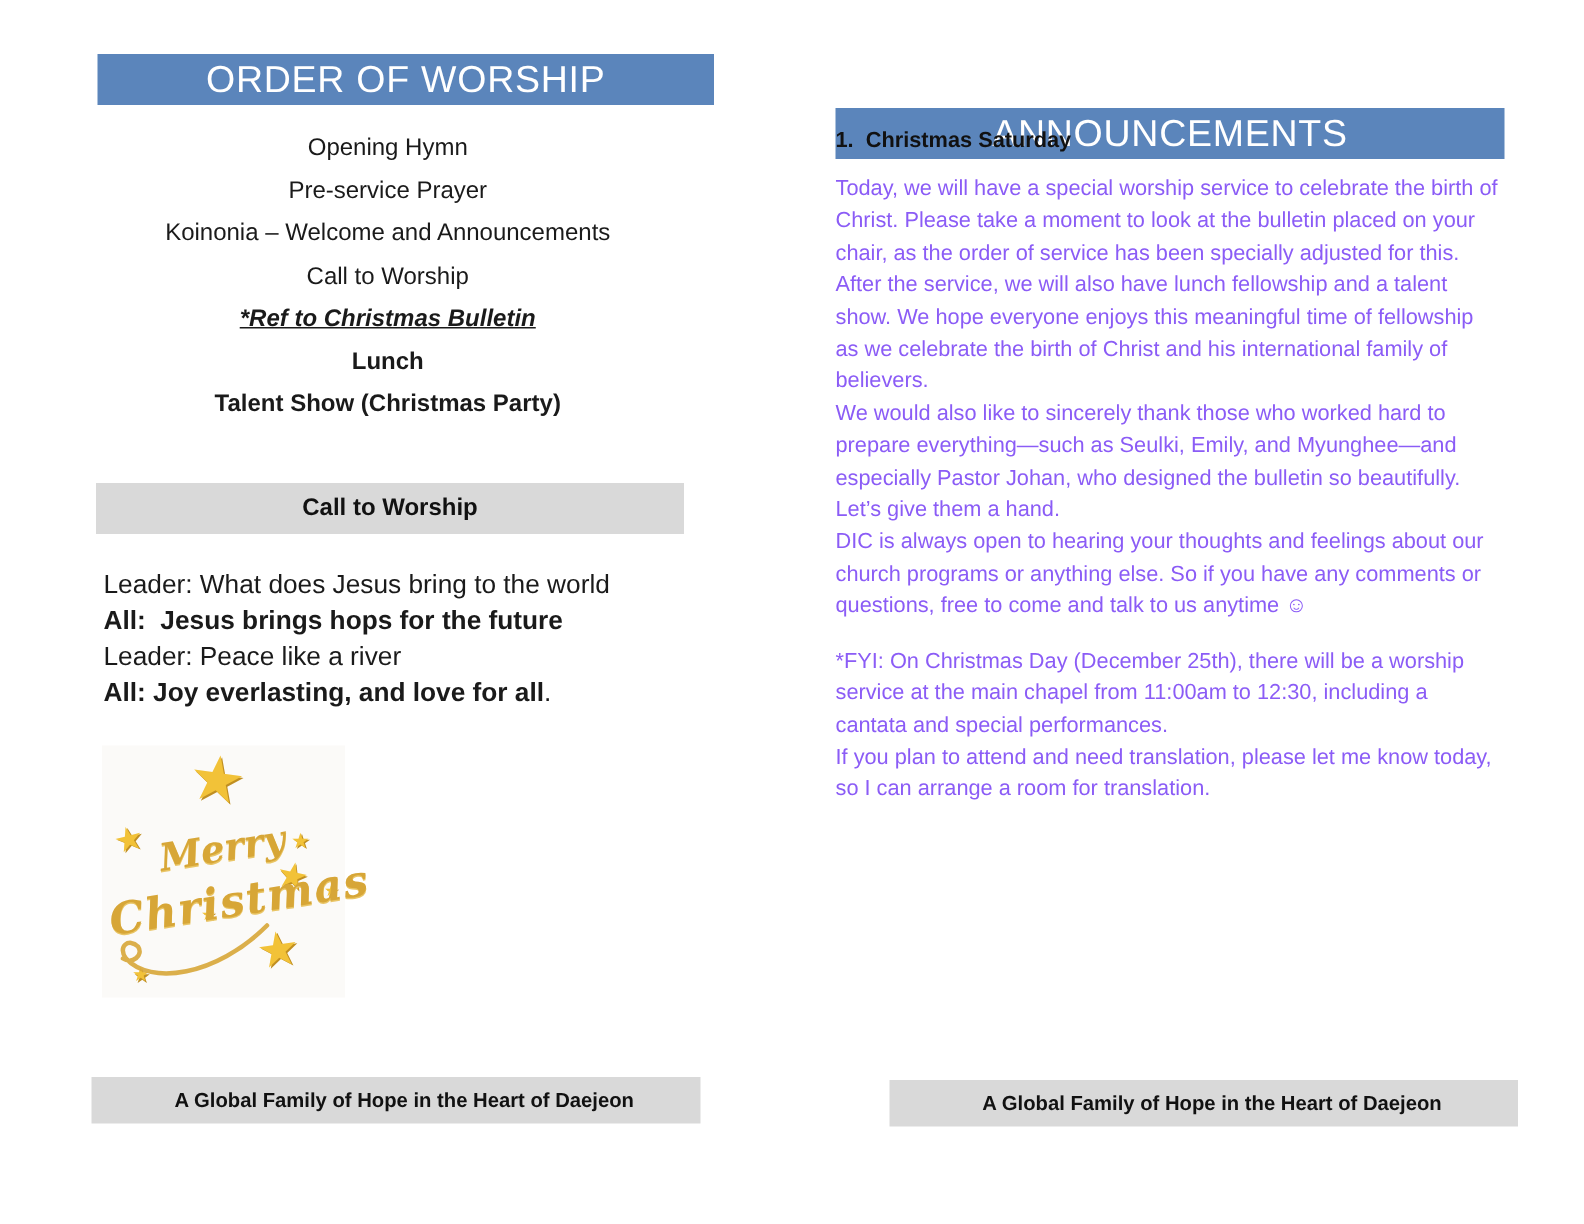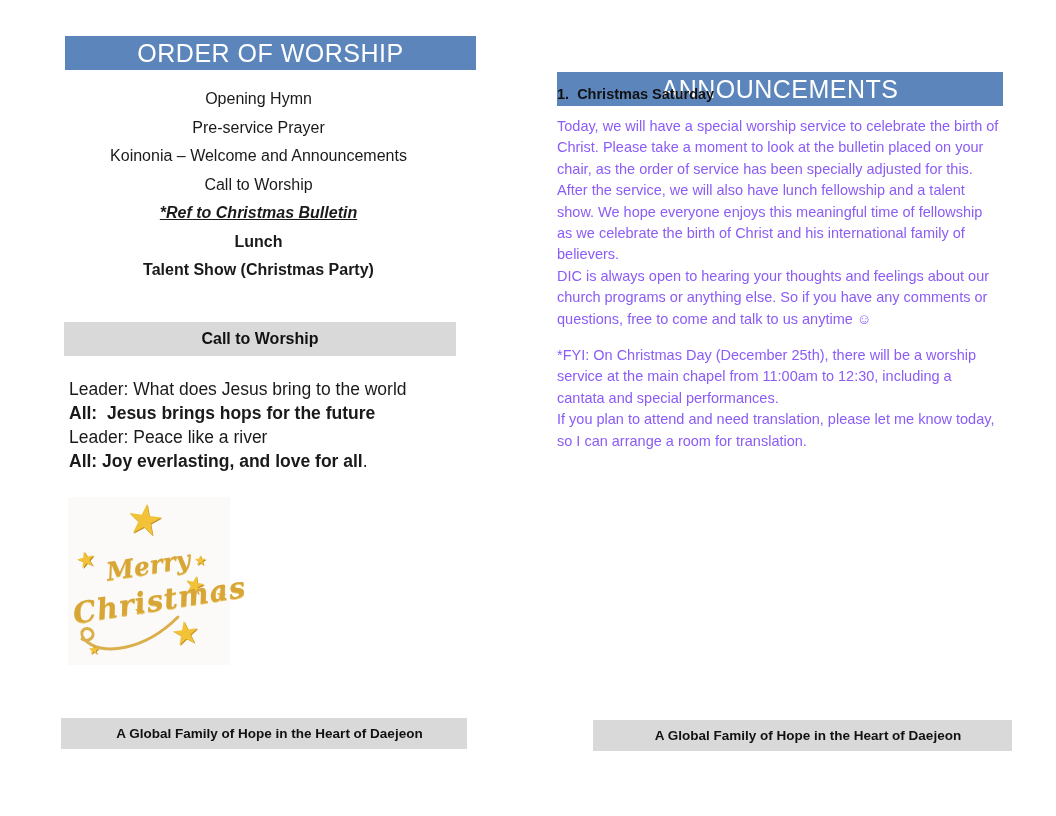--- a/index.html
+++ b/index.html
@@ -100,18 +100,19 @@
 </div>
 
 <div class="footer-box" id="footer-left">A Global Family of Hope in the Heart of Daejeon</div>
 
 <div class="banner" id="banner-right">ANNOUNCEMENTS</div>
 
 <div class="ann-heading">1.  Christmas Saturday</div>
 
 <div class="ann-body">
   <p>Today, we will have a special worship service to celebrate the birth of Christ. Please take a moment to look at the bulletin placed on your chair, as the order of service has been specially adjusted for this. After the service, we will also have lunch fellowship and a talent show. We hope everyone enjoys this meaningful time of fellowship as we celebrate the birth of Christ and his international family of believers.</p>
+  <p>We would also like to sincerely thank those who worked hard to prepare everything—such as Seulki, Emily, and Myunghee—and especially Pastor Johan, who designed the bulletin so beautifully. Let’s give them a hand.</p>
   <p>DIC is always open to hearing your thoughts and feelings about our church programs or anything else. So if you have any comments or questions, free to come and talk to us anytime ☺</p>
   <p class="gap">*FYI: On Christmas Day (December 25th), there will be a worship service at the main chapel from 11:00am to 12:30, including a cantata and special performances.</p>
   <p>If you plan to attend and need translation, please let me know today, so I can arrange a room for translation.</p>
 </div>
 
 <div class="footer-box" id="footer-right">A Global Family of Hope in the Heart of Daejeon</div>
 
 </body></html>

